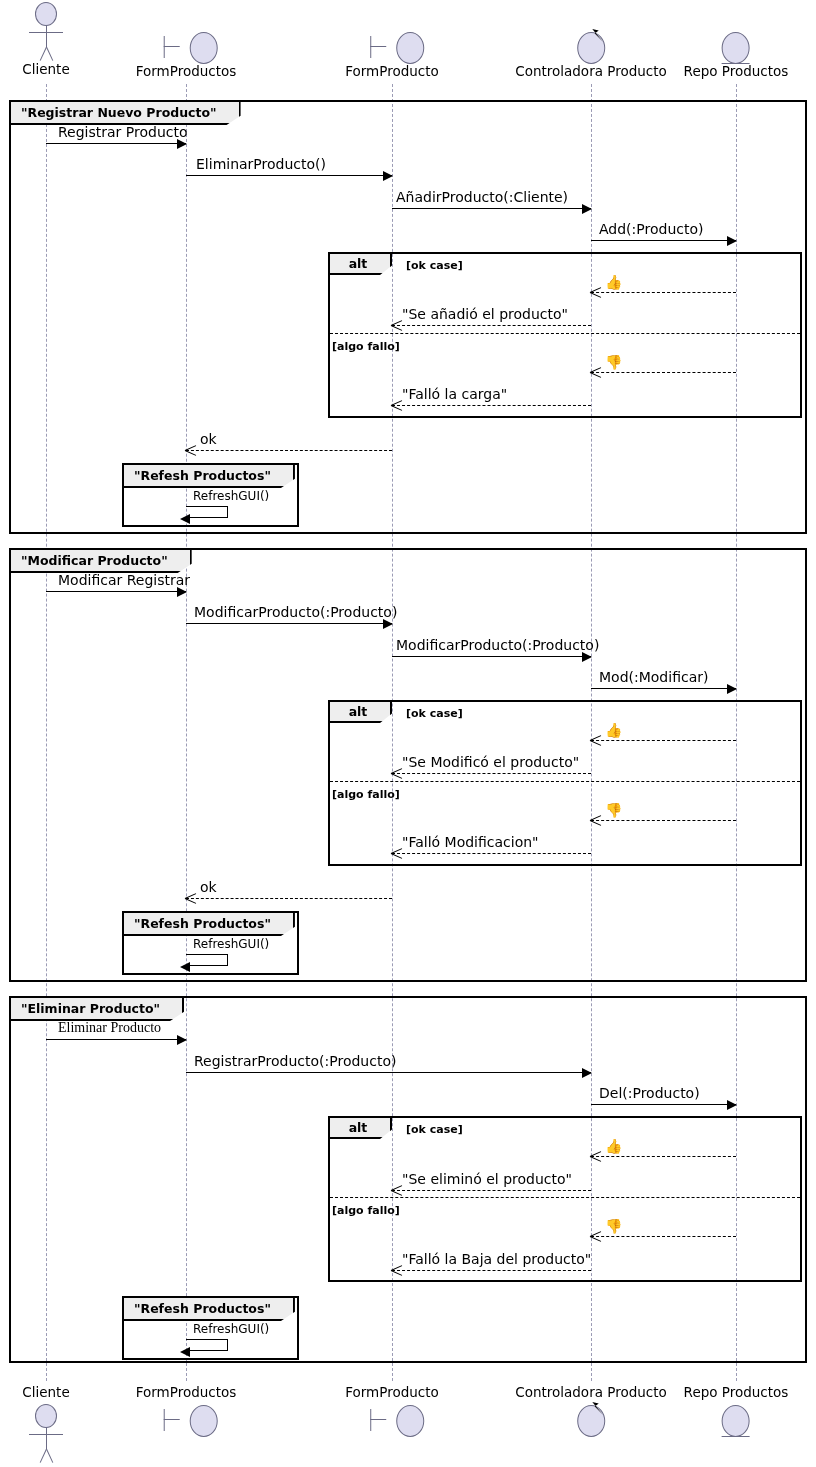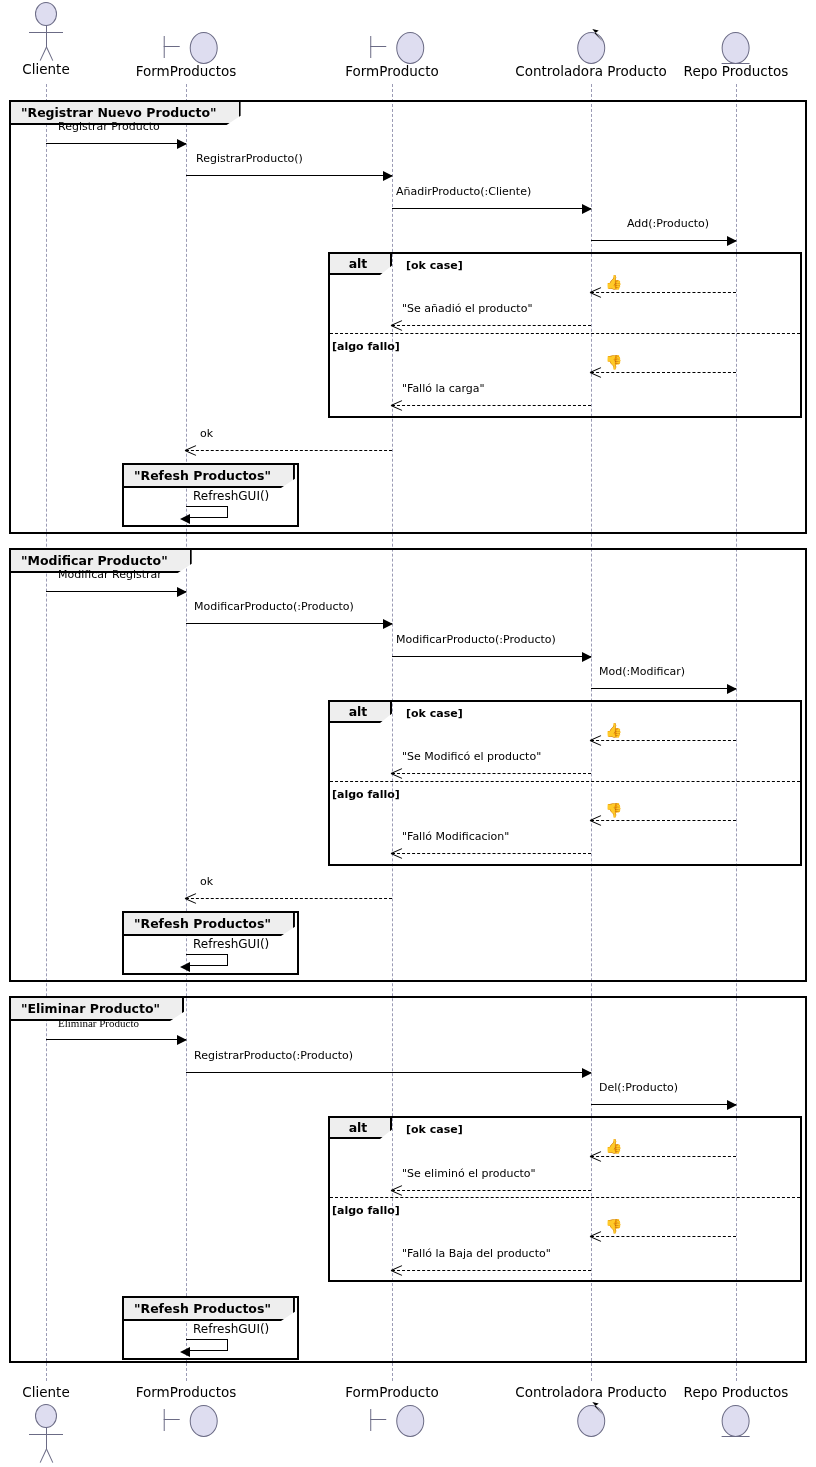--- a/index.html
+++ b/index.html
@@ -35,21 +35,21 @@
   .alt-title{position:absolute;left:0;top:0;background:#EEEEEE;border-right:2px solid #000;border-bottom:2px solid #000;
      font-size:12.5px;font-weight:bold;padding:2px 16px 2px 12px;white-space:nowrap;text-align:center;
      clip-path:polygon(0 0,100% 0,100% 55%,calc(100% - 12px) 100%,0 100%);box-sizing:border-box;}
   .guard{position:absolute;font-size:11px;font-weight:bold;white-space:nowrap;}
   .altdiv{position:absolute;height:0;border-top:1px dashed #000;}
 
   
   .msg{position:absolute;height:0;}
   .msg.solid{border-top:1.5px solid #000;}
   .msg.dashed{border-top:1.3px dashed #000;}
-  .mlabel{position:absolute;font-size:11px;white-space:nowrap;bottom:11px;color:#000;}
+  .mlabel{position:absolute;font-size:14px;white-space:nowrap;bottom:4px;color:#000;}
   .head{position:absolute;width:0;height:0;top:-5px;}
   .head.r{right:-1px;border-top:5px solid transparent;border-bottom:5px solid transparent;border-left:10px solid #000;}
   .head.l{left:-1px;border-top:5px solid transparent;border-bottom:5px solid transparent;border-right:10px solid #000;}
   .head.open-l{left:-1px;top:-6px;width:11px;height:12px;border:0;}
   .head.open-l:before,.head.open-l:after{content:"";position:absolute;left:0;width:12px;height:0;border-top:1.6px solid #000;}
   .head.open-l:before{top:5px;transform:rotate(24deg);transform-origin:left center;}
   .head.open-l:after{top:5px;transform:rotate(-24deg);transform-origin:left center;}
 
   
   .selfmsg{position:absolute;border:1.5px solid #000;border-left:none;box-sizing:border-box;}
@@ -117,31 +117,31 @@
   <div class="frame" style="left:9px;top:100px;width:798px;height:434px;">
     <div class="frame-title">"Registrar Nuevo Producto"</div>
   </div>
 
   <div class="msg solid" style="left:46px;top:143px;width:140px;">
     <span class="mlabel" style="left:12px;">Registrar Producto</span>
     <span class="head r"></span>
   </div>
 
   <div class="msg solid" style="left:186px;top:175px;width:206px;">
-    <span class="mlabel" style="left:10px;">RegistrarProducto()</span>
+    <span class="mlabel" style="left:10px;">EliminarProducto()</span>
     <span class="head r"></span>
   </div>
 
   <div class="msg solid" style="left:392px;top:208px;width:199px;">
     <span class="mlabel" style="left:4px;">AñadirProducto(:Cliente)</span>
     <span class="head r"></span>
   </div>
 
   <div class="msg solid" style="left:591px;top:240px;width:145px;">
-    <span class="mlabel" style="left:8px;margin-left:28px;">Add(:Producto)</span>
+    <span class="mlabel" style="left:8px;">Add(:Producto)</span>
     <span class="head r"></span>
   </div>
 
   <div class="frame" style="left:328px;top:252px;width:474px;height:166px;">
     <div class="alt-title" style="width:62px;">alt</div>
   </div>
   <div class="guard" style="left:406px;top:259px;">[ok case]</div>
   <div class="altdiv" style="left:330px;top:333px;width:470px;"></div>
   <div class="guard" style="left:332px;top:340px;">[algo fallo]</div>
 

